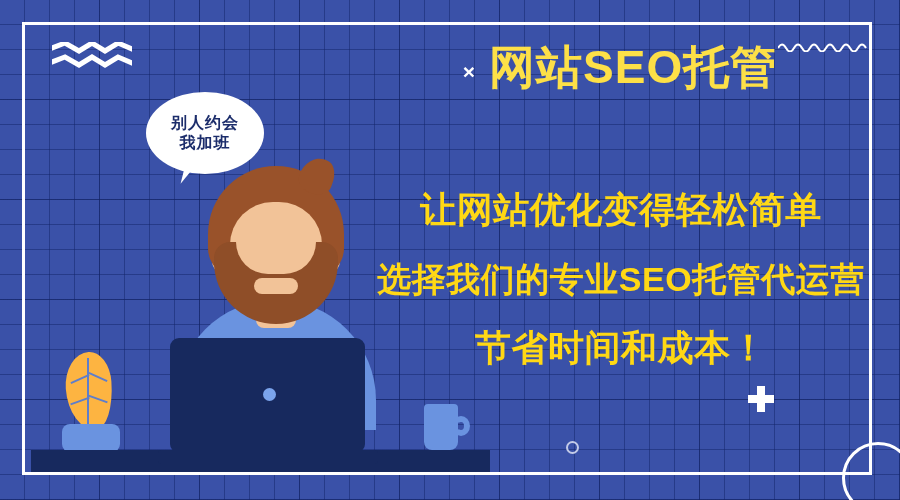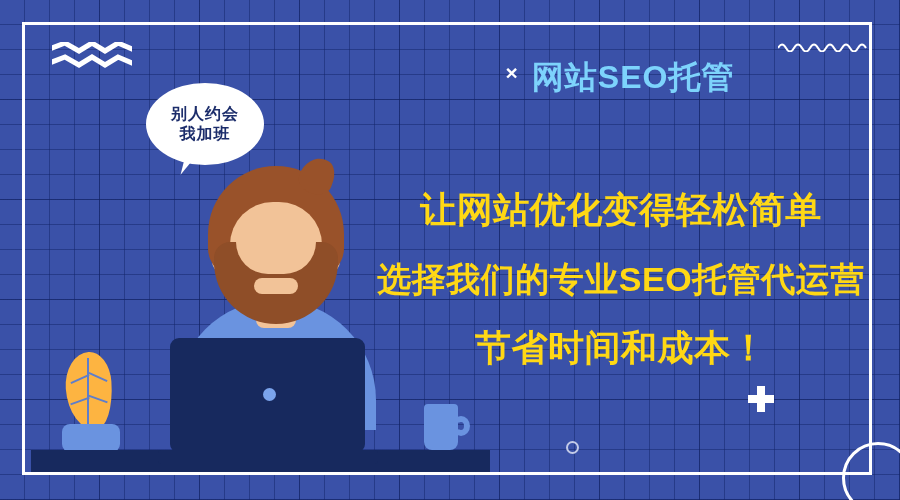--- a/index.html
+++ b/index.html
@@ -61,42 +61,42 @@
   }
   .title-row{
     display:flex;align-items:center;justify-content:center;gap:14px;
     line-height:1;
   }
   .title-x{
     color:#ffffff;font-size:21px;font-weight:bold;
     position:relative;top:4px;
   }
   .title-text{
-    color:#7dd3fc;font-size:32px;font-weight:bold;letter-spacing:1px;margin-top:17px;
+    color:#fde047;font-size:46px;font-weight:bold;letter-spacing:1px;
   }
   .subtitle{
     margin-top:17px;
     color:#ffffff;font-size:17px;letter-spacing:0px;white-space:nowrap;
   }
 
   
   .slogans{
     position:absolute;left:340px;top:192px;width:562px;text-align:center;
   }
   .slogan{
     color:#ffd814;font-size:36px;font-weight:bold;
     line-height:1;margin-bottom:34px;letter-spacing:0.5px;
     white-space:nowrap;
   }
   .slogan.l2{font-size:34px;}
   .slogan.l3{margin-bottom:0;}
 
   
   .bubble{
-    position:absolute;left:146px;top:83px;width:118px;height:82px;
+    position:absolute;left:146px;top:92px;width:118px;height:82px;
   }
   .bubble-body{
     position:absolute;inset:0;background:#ffffff;border-radius:50%;
     display:flex;flex-direction:column;align-items:center;justify-content:center;
   }
   .bubble-line{
     color:#1c2d6b;font-size:16px;font-weight:bold;line-height:1.25;
     letter-spacing:1px;
   }
   .bubble-tail{

